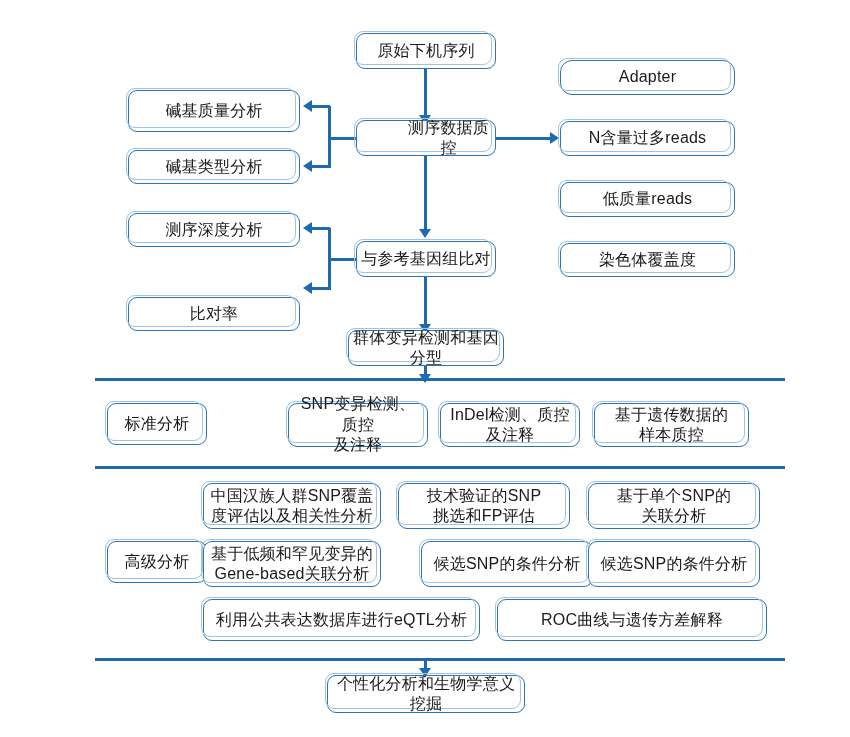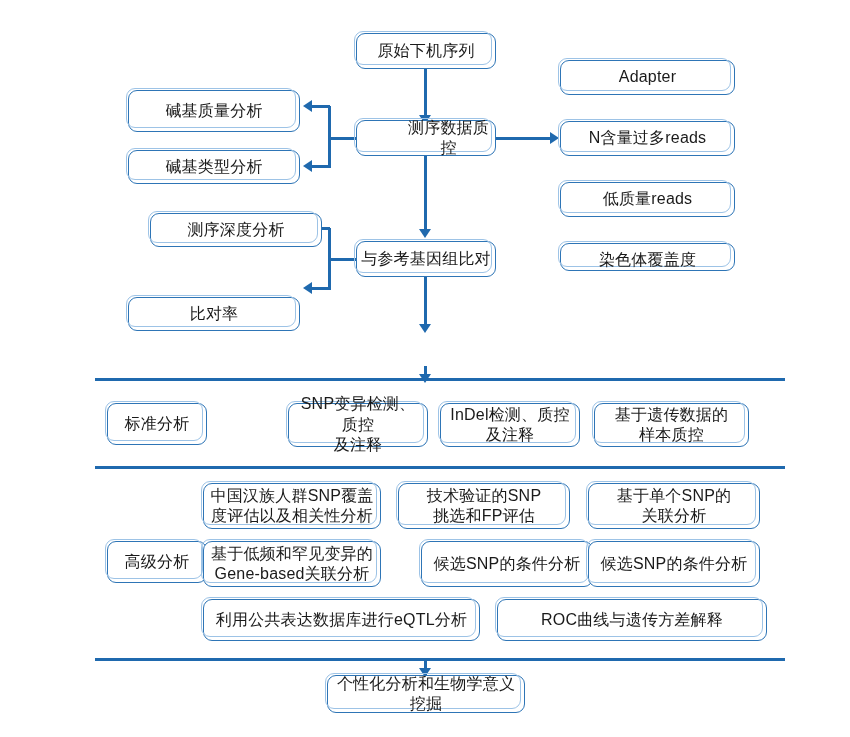--- a/index.html
+++ b/index.html
@@ -121,61 +121,64 @@
   <div class="conn hline" style="left:330px; top:137px; width:28px;"></div>
   <div class="conn vline" style="left:328px; top:106px; height:62px;"></div>
   <div class="conn hline" style="left:312px; top:105px; width:18px;"></div>
   <div class="arrow arrow-left" style="left:303px; top:100px;"></div>
   <div class="conn hline" style="left:312px; top:165px; width:18px;"></div>
   <div class="arrow arrow-left" style="left:303px; top:160px;"></div>
 
   <div class="conn hline" style="left:496px; top:137px; width:55px;"></div>
   <div class="arrow arrow-right" style="left:550px; top:132px;"></div>
 
-  <div class="node" style="left:560px; top:60px; width:175px; height:35px;">
+  <div class="node" style="left:560px; top:60px; width:175px; height:35px;border-radius:12px;">
     <span class="txt">Adapter</span>
   </div>
 
   <div class="node" style="left:560px; top:121px; width:175px; height:35px;">
     <span class="txt">N含量过多reads</span>
   </div>
 
   <div class="node" style="left:560px; top:182px; width:175px; height:35px;">
     <span class="txt">低质量reads</span>
   </div>
 
-  <div class="node" style="left:560px; top:243px; width:175px; height:28px;align-items:flex-end;">
+  <div class="node" style="left:560px; top:243px; width:175px; height:34px;">
     <span class="txt">染色体覆盖度</span>
   </div>
 
   <div class="conn vline" style="left:424px; top:156px; width:2.5px; height:76px;"></div>
   <div class="arrow arrow-down" style="left:419px; top:229px;"></div>
 
   <div class="node" style="left:356px; top:241px; width:140px; height:36px;">
     <span class="txt">与参考基因组比对</span>
   </div>
 
-  <div class="node" style="left:128px; top:213px; width:172px; height:34px;margin-left:22px;">
+  <div class="node" style="left:128px; top:213px; width:172px; height:34px;">
     <span class="txt">测序深度分析</span>
   </div>
 
   <div class="node" style="left:128px; top:272px; width:172px; height:34px;margin-top:25px;">
     <span class="txt">比对率</span>
   </div>
 
   <div class="conn hline" style="left:330px; top:258px; width:28px;"></div>
   <div class="conn vline" style="left:328px; top:228px; height:62px;"></div>
   <div class="conn hline" style="left:312px; top:227px; width:18px;"></div>
   <div class="arrow arrow-left" style="left:303px; top:222px;"></div>
   <div class="conn hline" style="left:312px; top:287px; width:18px;"></div>
   <div class="arrow arrow-left" style="left:303px; top:282px;"></div>
 
   <div class="conn vline" style="left:424px; top:277px; height:50px;"></div>
   <div class="arrow arrow-down" style="left:419px; top:324px;"></div>
 
+  <div class="node" style="left:348px; top:330px; width:156px; height:36px;">
+    <span class="txt">群体变异检测和基因分型</span>
+  </div>
 
   <div class="conn vline" style="left:424px; top:366px; height:15px;"></div>
   <div class="arrow arrow-down" style="left:419px; top:374px;"></div>
 
   <div class="divider" style="left:95px; top:378px; width:690px;"></div>
 
   <div class="node" style="left:107px; top:403px; width:100px; height:42px;">
     <span class="txt">标准分析</span>
   </div>
 

